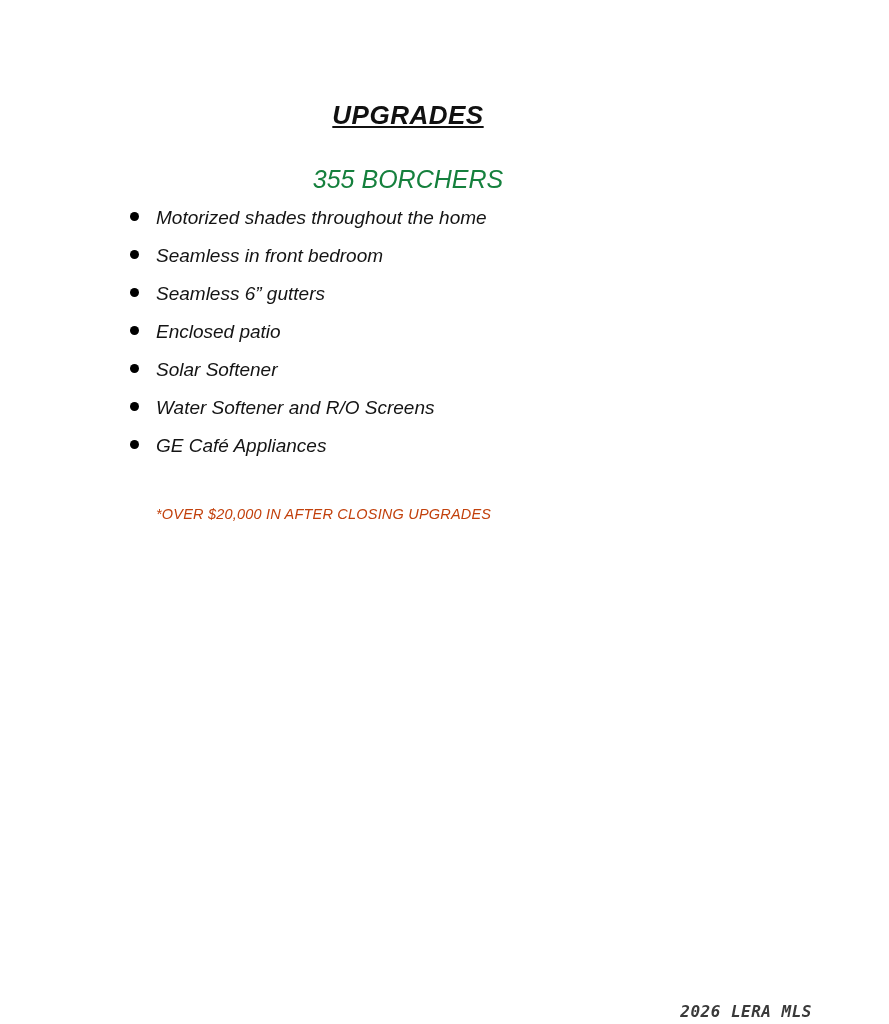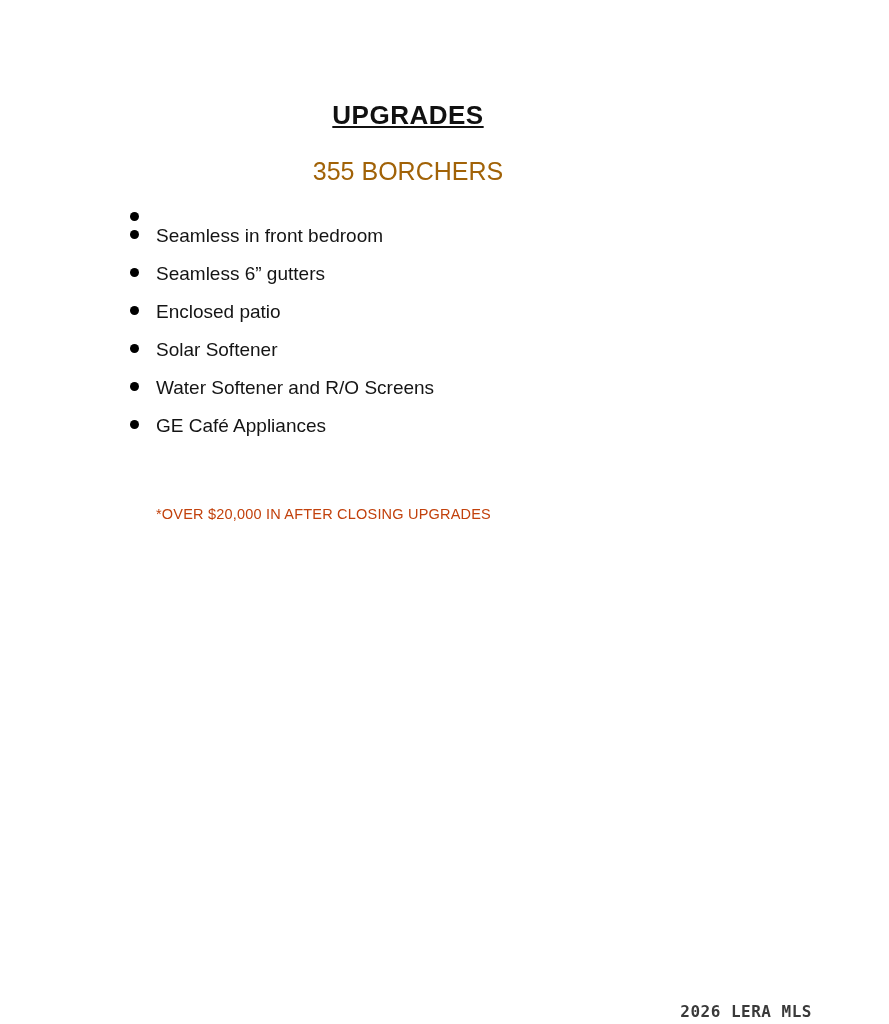--- a/index.html
+++ b/index.html
@@ -13,38 +13,39 @@
     font-family: "Liberation Sans", sans-serif;
     color: #1a1a1a;
     position: relative;
     overflow: hidden;
   }
   .page {
     position: relative;
     width: 816px;
     height: 1024px;
     box-sizing: border-box;
+    font-style: italic;
   }
   .doc-title {
     text-align: center;
     font-size: 26px;
     font-weight: bold;
     text-decoration: underline;
     letter-spacing: 0.5px;
     margin: 0;
     padding-top: 100px;
     color: #111111;
   }
   .doc-subtitle {
     text-align: center;
     font-size: 25px;
     font-weight: normal;
-    margin: 0;
+    margin: 8px;
     padding-top: 26px;
-    color: #a16207;
+    color: #15803d;
   }
   .upgrade-list {
     list-style: none;
     margin: 0;
     padding: 0;
     position: absolute;
     top: 208px;
     left: 130px;
     width: 640px;
   }
@@ -91,20 +92,21 @@
 
 <div class="page">
 
   <h1 class="doc-title">UPGRADES</h1>
 
   <h2 class="doc-subtitle">355 BORCHERS</h2>
 
   <ul class="upgrade-list">
     <li>
       <span class="bullet"></span>
+      <span>Motorized shades throughout the home</span>
     </li>
     <li>
       <span class="bullet"></span>
       <span>Seamless in front bedroom</span>
     </li>
     <li>
       <span class="bullet"></span>
       <span>Seamless 6” gutters</span>
     </li>
     <li>

